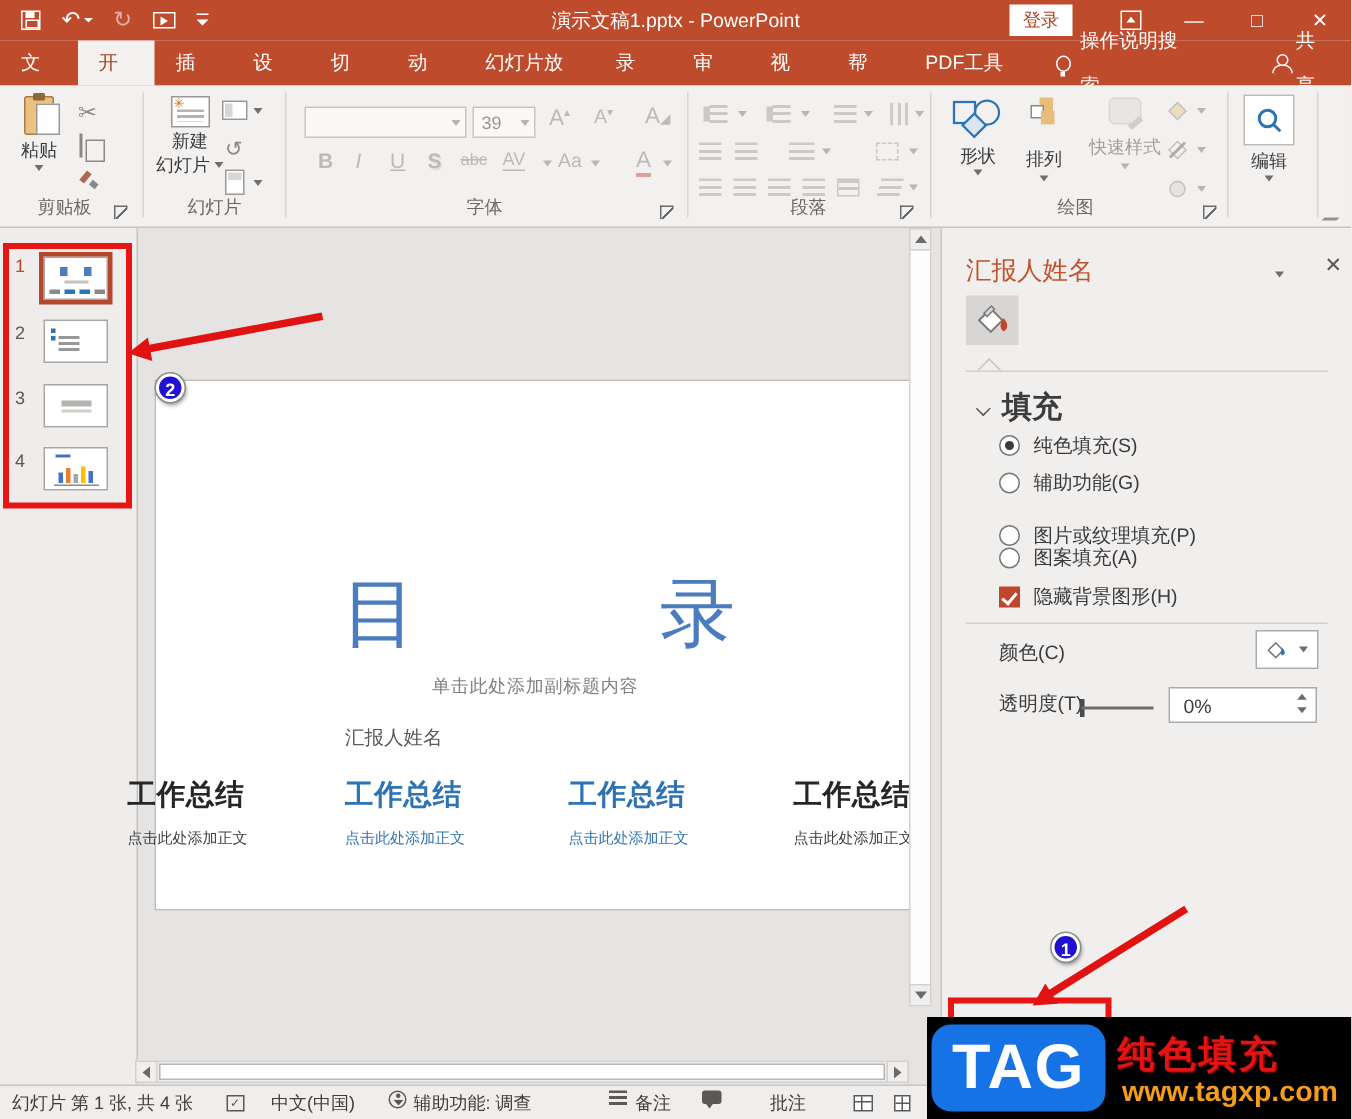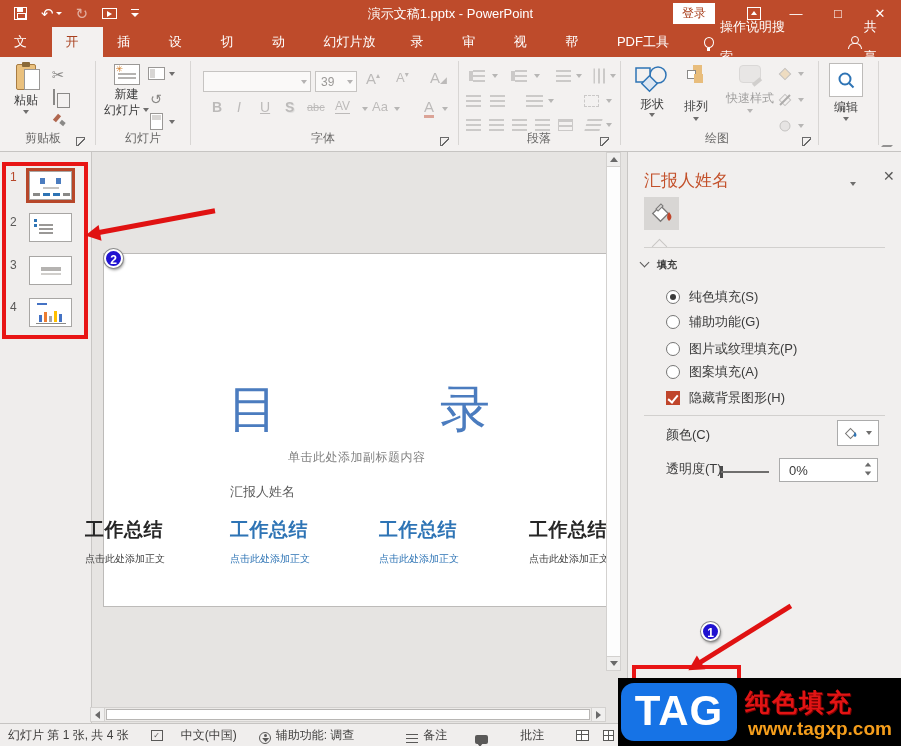--- a/index.html
+++ b/index.html
@@ -110,21 +110,21 @@
   .checkbox:after { content:""; position:absolute; left:4px; top:1.5px; width:4px; height:8px; border-right:2px solid #fff; border-bottom:2px solid #fff; transform:rotate(40deg); }
   .color-btn { position:absolute; left:209px; top:268px; width:42px; height:26px; background:#fff; border:1px solid #ababab; display:flex; align-items:center; justify-content:space-evenly; }
   .spin-box { position:absolute; left:151px; top:306px; width:99px; height:24px; background:#fff; border:1px solid #ababab; font-size:13px; }
   .spin-box .val { position:absolute; left:9px; top:4px; }
   .spin-car { position:absolute; right:5px; width:8px; height:8px; }
   .slider-track { position:absolute; left:93px; top:319px; width:48px; height:2px; background:#6f6e6d; }
   .slider-handle { position:absolute; left:92px; top:314px; width:3px; height:12px; background:#4a4a4a; }
 
   
   .statusbar { left:0; top:723px; width:901px; height:23px; background:#f0eeed; border-top:1px solid #c6c4c2; font-size:12px; color:#3f3e3d; display:flex; align-items:center; }
-  .st-item { display:flex; align-items:flex-end; gap:5px; }
+  .st-item { display:flex; align-items:flex-start; gap:5px; }
   .book-i { width:12px; height:11px; border:1px solid #5a5958; position:relative; font-size:8px; line-height:9px; text-align:center; color:#5a5958; }
   .acc-i { width:12px; height:12px; border:1px solid #5a5958; border-radius:50%; position:relative; }
   .acc-i:before { content:""; position:absolute; left:4.5px; top:1.5px; width:3px; height:3px; border-radius:50%; background:#5a5958; }
   .acc-i:after { content:""; position:absolute; left:2.5px; top:5.5px; width:7px; height:4px; background:#5a5958; clip-path:polygon(0 0,100% 0,50% 100%); }
   .notes-i { width:12px; height:10px; background:repeating-linear-gradient(#5a5958 0 1.5px,transparent 1.5px 4px); }
   .cmt-i { width:13px; height:9px; background:#5a5958; border-radius:2px; position:relative; }
   .cmt-i:after { content:""; position:absolute; left:2px; bottom:-3px; border-left:3px solid transparent; border-right:3px solid transparent; border-top:4px solid #5a5958; }
   .view-i { width:13px; height:11px; border:1px solid #5a5958; position:relative; background:#fff; }
   .view-i:before { content:""; position:absolute; left:4px; top:0; bottom:0; width:1px; background:#5a5958; }
   .view-i:after { content:""; position:absolute; left:0; right:0; top:3px; height:1px; background:#5a5958; }
@@ -426,33 +426,33 @@
     <div class="bucket-btn">
       <svg width="24" height="22" viewBox="0 0 24 22">
         <rect x="5" y="5" width="11" height="11" transform="rotate(45 10.5 10.5)" fill="#fff" stroke="#7a7978" stroke-width="1.3"></rect>
         <rect x="8" y="1" width="3" height="7" transform="rotate(45 9.5 4.5)" fill="#d8d6d4" stroke="#7a7978" stroke-width="1"></rect>
         <path d="M19 9 q5 6 0 9 q-4-3 0-9" fill="#c0452b"></path>
       </svg>
     </div>
     <span class="notch"></span>
     <span class="hr" style="top:95px;"></span>
 
-    <div class="abs" style="left:13px;top:106px;font-size:10px;font-weight:bold;color:#3b3b3b;">
+    <div class="abs" style="left:24px;top:106px;font-size:20px;font-weight:bold;color:#3b3b3b;">
       <span class="chev"></span><span>填充</span>
     </div>
 
     <div class="opt-row" style="top:136px;align-items:center;">
       <span class="radio on"></span>
       <span>纯色填充(S)</span>
     </div>
     <div class="opt-row" style="top:161px;">
       <span class="radio"></span>
       <span>辅助功能(G)</span>
     </div>
-    <div class="opt-row" style="top:188px;">
+    <div class="opt-row" style="top:196px;">
       <span class="radio"></span>
       <span>图片或纹理填充(P)</span>
     </div>
     <div class="opt-row" style="top:211px;">
       <span class="radio"></span>
       <span>图案填充(A)</span>
     </div>
     <div class="opt-row" style="top:237px;">
       <span class="checkbox"></span>
       <span>隐藏背景图形(H)</span>
@@ -493,21 +493,21 @@
         <span>中文(中国)</span>
       </span>
     <span class="st-item" style="margin-left:22px;">
       <span class="acc-i"></span>
       <span>辅助功能: 调查</span>
     </span>
     <span class="st-item" style="margin-left:52px;">
       <span class="notes-i"></span>
       <span>备注</span>
     </span>
-    <span class="st-item" style="margin-left:28px;gap:32px;">
+    <span class="st-item" style="margin-left:21px;gap:32px;">
       <span class="cmt-i"></span>
       <span>批注</span>
     </span>
     <span class="st-item" style="margin-left:32px;">
         <span class="view-i"></span>
       </span>
     <span class="st-item" style="margin-left:14px;">
         <span class="grid-i"></span>
       </span>
   </div>

